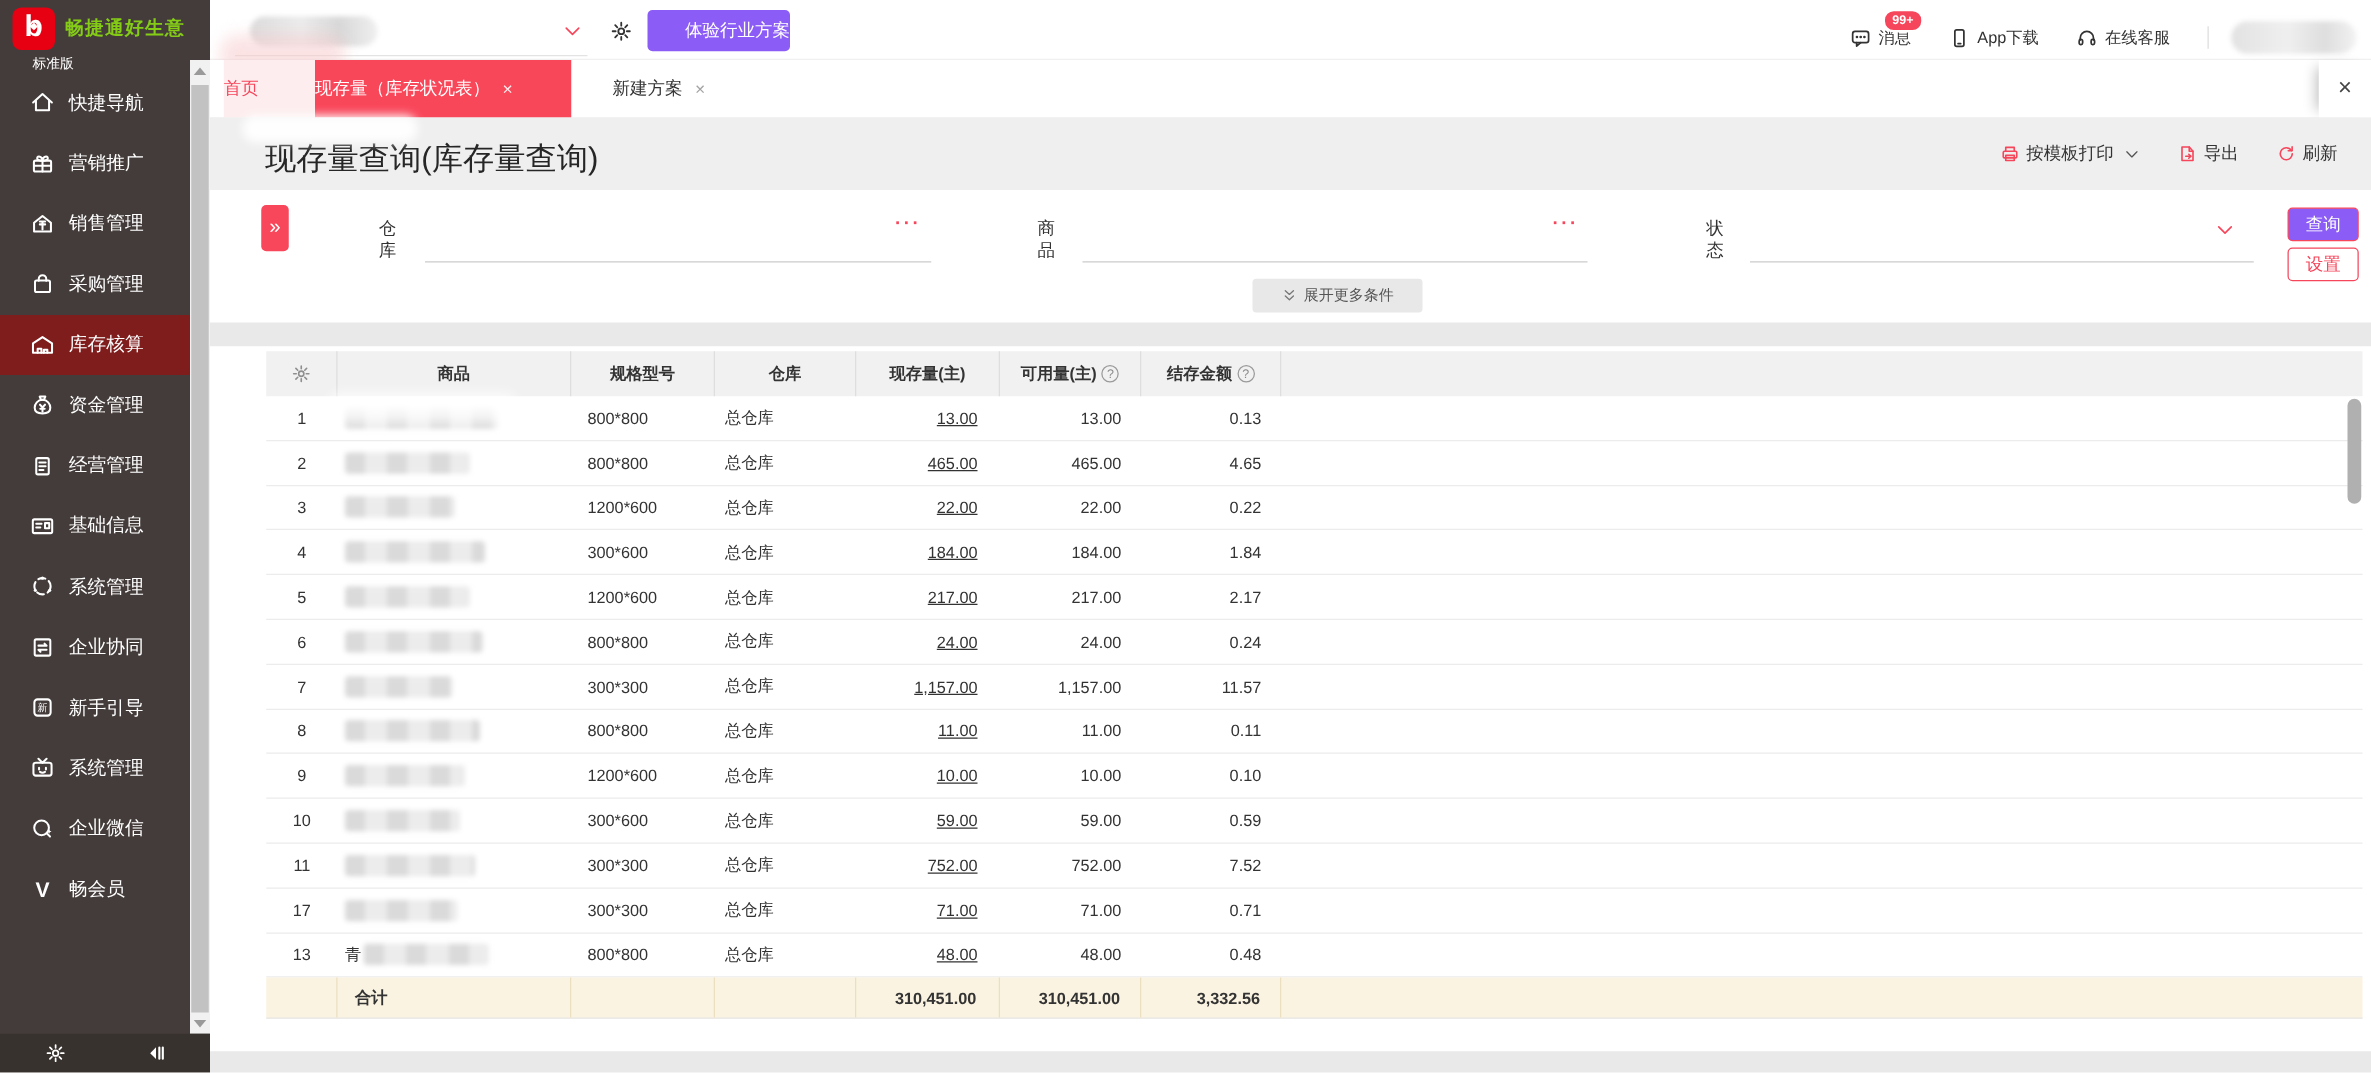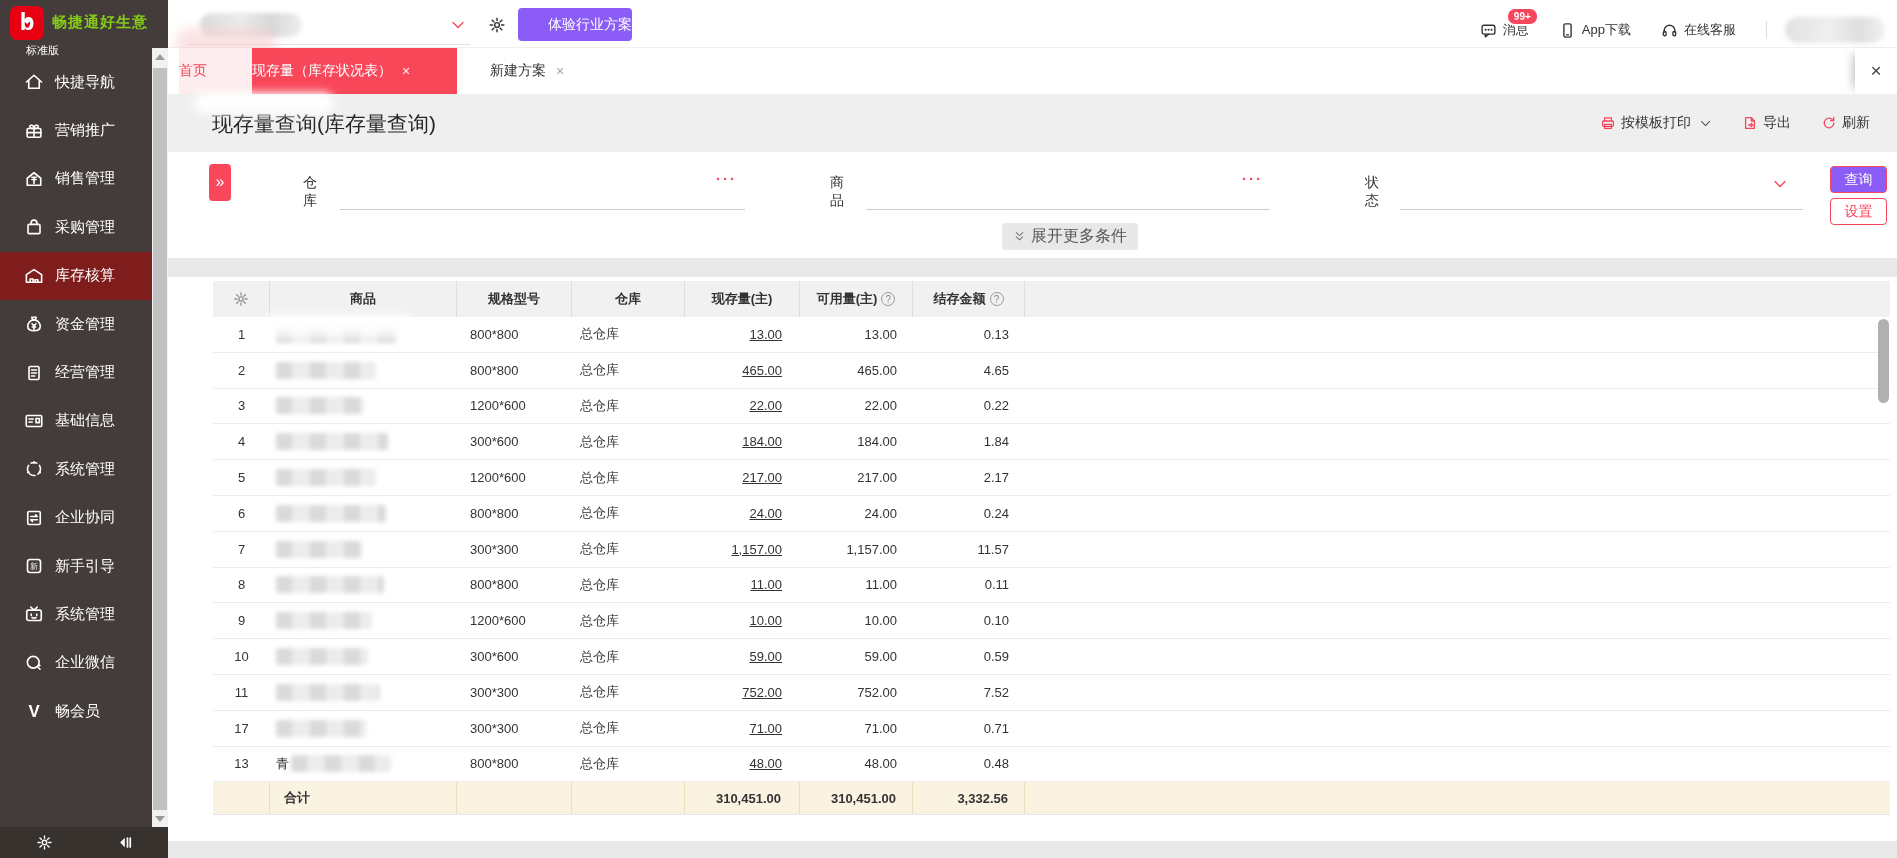--- a/index.html
+++ b/index.html
@@ -48,40 +48,40 @@
   .tab { height:46px; display:flex; align-items:center; justify-content:flex-start; font-size:14px; cursor:pointer; padding:0 18px; }
   .tab.home { background:#fdedee; color:#f5465b; width:73px; padding:0; }
   .tab.active { background:#f9475a; color:#fff; width:205px; padding:0; }
   .tab.plain { color:#333; margin-left:15px; }
   .tab .tab-x { margin-left:10px; font-size:14px; opacity:.9; }
   .tab.plain .tab-x { color:#999; }
   .tabbar-close { position:absolute; right:0; top:0; width:42px; height:46px; background:#fff; box-shadow:-8px 0 10px -6px rgba(0,0,0,.25); display:flex; align-items:center; justify-content:center; font-size:19px; color:#444; cursor:pointer; }
 
   
   .titleband { position:absolute; left:168px; top:94px; width:1729px; height:58px; background:#efefef; }
-  .page-title { position:absolute; left:44px; top:16px; font-size:21px; color:#262626; }
+  .page-title { position:absolute; left:44px; top:16px; font-size:25px; color:#262626; }
   .toolbar { position:absolute; right:27px; top:20px; display:flex; align-items:center; }
   .tool-item { display:flex; align-items:center; margin-left:30px; font-size:14px; color:#333; cursor:pointer; }
   .tool-item .tl-icon { width:16px; height:16px; margin-right:5px; color:#f5465b; }
   .tool-item .tl-chev { width:13px; height:13px; margin-left:8px; color:#555; }
 
   
   .filter-panel { position:absolute; left:168px; top:152px; width:1729px; height:106px; background:#fff; }
   .expander { position:absolute; left:41px; top:12px; width:22px; height:37px; background:#f8465a; border-radius:4px; color:#fff; font-size:16px; text-align:center; line-height:35px; cursor:pointer; }
   .ffield { position:absolute; top:20px; height:40px; }
   .ffield .flabel { position:absolute; top:2px; font-size:14px; color:#333; }
   .ffield .fline { position:absolute; top:37px; height:1px; background:#ccc; }
   .ffield .fdots { position:absolute; top:-2px; color:#f5465b; font-size:15px; font-weight:bold; letter-spacing:2px; cursor:pointer; }
   .ffield .fchev { position:absolute; top:4px; width:16px; height:16px; color:#f5465b; cursor:pointer; }
   .f1 .flabel{left:135px;} .f1 .fline{left:172px; width:405px;} .f1 .fdots{left:548px;}
   .f2 .flabel{left:662px;} .f2 .fline{left:698px; width:404px;} .f2 .fdots{left:1074px;}
   .f3 .flabel{left:1197px;} .f3 .fline{left:1232px; width:403px;} .f3 .fchev{left:1604px;}
   .btn-query { position:absolute; right:10px; top:14px; width:57px; height:27px; background:#8b5cf6; color:#fff; border:1px solid #f8465a; border-radius:4px; font-size:14px; cursor:pointer; }
   .btn-settings { position:absolute; right:10px; top:46px; width:57px; height:27px; background:#fff; color:#f5465b; border:1px solid #f5465b; border-radius:4px; font-size:14px; cursor:pointer; }
-  .expand-pill { position:absolute; left:834px; top:71px; width:136px; height:27px; background:#e8e8e8; border-radius:3px; display:flex; align-items:center; justify-content:center; font-size:16px; color:#555; cursor:pointer; }
+  .expand-pill { position:absolute; left:834px; top:71px; width:136px; height:27px; background:#e8e8e8; border-radius:3px; display:flex; align-items:center; justify-content:center; font-size:12px; color:#555; cursor:pointer; }
   .expand-pill .ep-icon { width:13px; height:13px; margin-right:5px; color:#777; }
 
   
   .table-panel { position:absolute; left:168px; top:277px; width:1729px; height:564px; background:#fff; }
   .grid { position:absolute; left:45px; top:4px; right:7px; }
   .grow { display:flex; align-items:center; }
   .gc { flex:none; height:100%; display:flex; align-items:center; font-size:13px; }
   .c0{width:57px; justify-content:center;}
   .c1{width:187px; padding-left:6px;}
   .c2{width:115px; padding-left:13px;}

